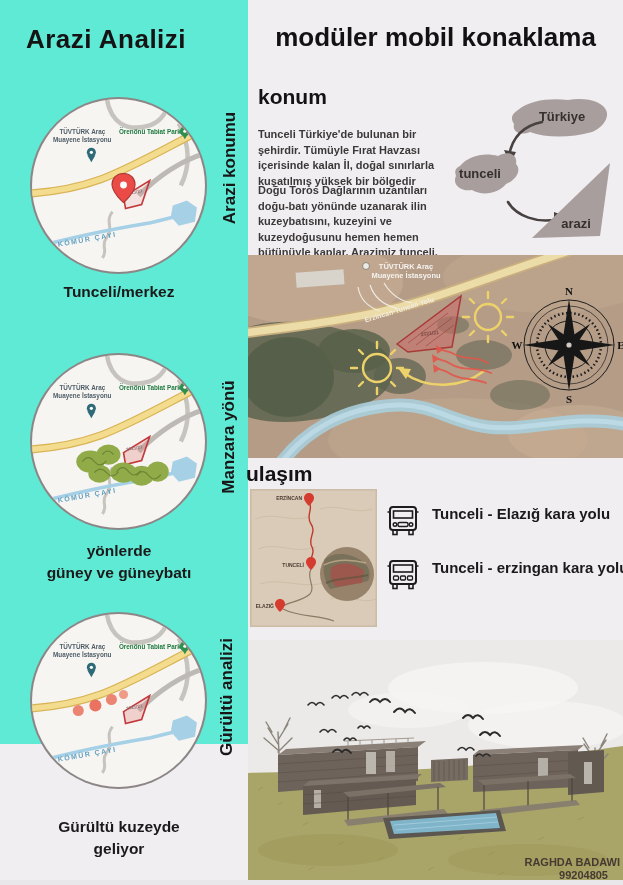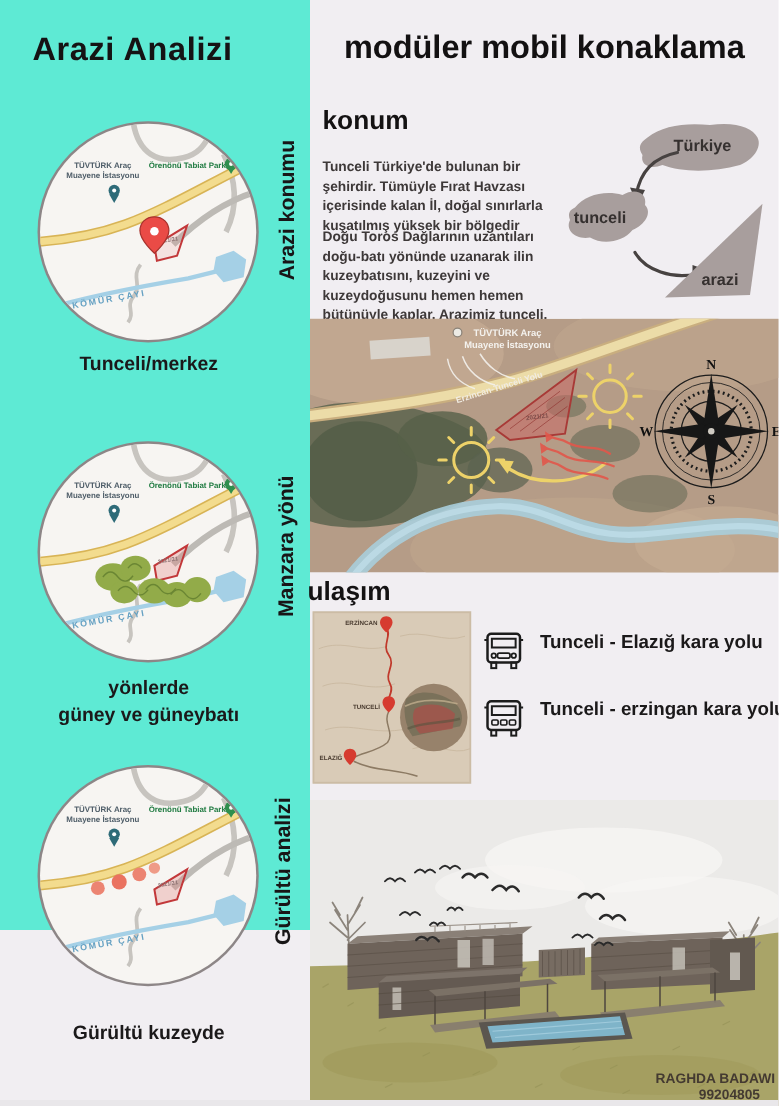--- a/index.html
+++ b/index.html
@@ -180,20 +180,21 @@
         <text x="122" y="39" text-anchor="middle" font-size="6.3" fill="#1e7a40">Örenönü Tabiat Parkı</text>
         <g>
           <circle cx="156" cy="36" r="5" fill="#2f8f4e"></circle>
           <path d="M156,44 l-3,-5 h6 z" fill="#2f8f4e"></path>
           <circle cx="156" cy="36" r="1.6" fill="#fff"></circle>
         </g>
       </g>
       </svg>
     <div class="cap cap3">
       <div>Gürültü kuzeyde</div>
+      <div>geliyor</div>
     </div>
 
     <div class="vlabel vl1">Arazi konumu</div>
     <div class="vlabel vl2">Manzara yönü</div>
     <div class="vlabel vl3">Gürültü analizi</div>
   </aside>
 
   <div class="main-title">modüler mobil konaklama</div>
 
   <div class="section-heading konum-h">konum</div>

